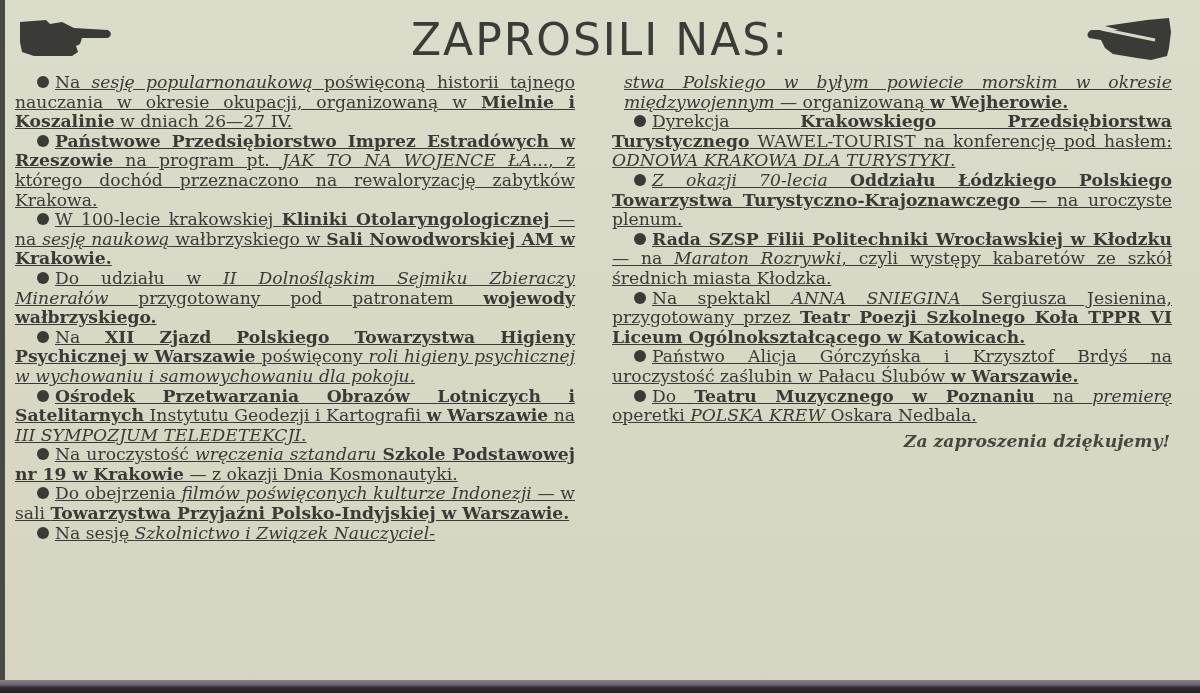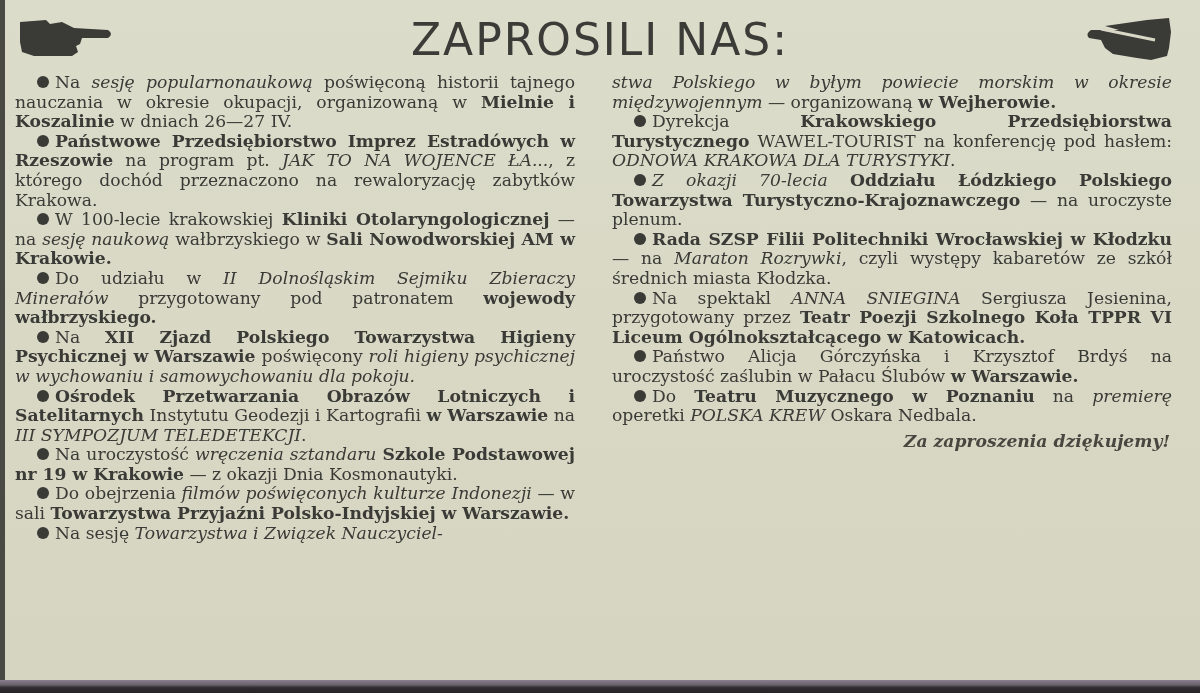--- a/index.html
+++ b/index.html
@@ -59,31 +59,32 @@
       line-height: 19.6px;
       text-align: justify;
       hyphens: manual;
     }
     .col-left { left: 15px; width: 560px; }
     .col-right { left: 612px; width: 560px; }
 
     .entry {
       margin: 0;
       text-indent: 22px;
+      text-decoration: underline;
     }
     .entry .bullet {
       display: inline-block;
       width: 12px; height: 12px;
       background: #3a3a36;
       border-radius: 50%;
       margin-right: 6px;
       vertical-align: 0px;
       text-indent: 0;
     }
-    .entry.cont { text-indent: 0; }
+    .entry.cont { text-indent: 0; margin-left: 12px; }
     .b { font-weight: bold; }
     .i { font-style: italic; }
     .closing {
       margin-top: 6px;
       text-align: right;
       font-style: italic;
       font-weight: bold;
       color: #47473f;
       padding-right: 2px;
     }
@@ -107,21 +108,21 @@
 
   <div class="col col-left" id="left-col">
       <p class="entry"><span class="bullet"></span><span class="">Na </span><span class="i">sesję popularnonaukową</span><span class=""> poświęconą historii tajnego nauczania w okresie okupacji, organizowaną w </span><span class="b">Mielnie i Koszalinie</span><span class=""> w dniach 26—27 IV.</span></p>
       <p class="entry"><span class="bullet"></span><span class="b">Państwowe Przedsiębiorstwo Imprez Estradówych w Rzeszowie</span><span class=""> na program pt. </span><span class="i">JAK TO NA WOJENCE ŁA...</span><span class="">, z którego dochód przeznaczono na rewaloryzację zabytków Krakowa.</span></p>
       <p class="entry"><span class="bullet"></span><span class="">W 100-lecie krakowskiej </span><span class="b">Kliniki Otolaryngologicznej</span><span class=""> — na </span><span class="i">sesję naukową</span><span class=""> wałbrzyskiego w </span><span class="b">Sali Nowodworskiej AM w Krakowie.</span></p>
       <p class="entry"><span class="bullet"></span><span class="">Do udziału w </span><span class="i">II Dolnośląskim Sejmiku Zbieraczy Minerałów</span><span class=""> przygotowany pod patronatem </span><span class="b">wojewody wałbrzyskiego.</span></p>
       <p class="entry"><span class="bullet"></span><span class="">Na </span><span class="b">XII Zjazd Polskiego Towarzystwa Higieny Psychicznej w Warszawie</span><span class=""> poświęcony </span><span class="i">roli higieny psychicznej w wychowaniu i samowychowaniu dla pokoju.</span></p>
       <p class="entry"><span class="bullet"></span><span class="b">Ośrodek Przetwarzania Obrazów Lotniczych i Satelitarnych</span><span class=""> Instytutu Geodezji i Kartografii </span><span class="b">w Warszawie</span><span class=""> na </span><span class="i">III SYMPOZJUM TELEDETEKCJI</span><span class="">.</span></p>
       <p class="entry"><span class="bullet"></span><span class="">Na uroczystość </span><span class="i">wręczenia sztandaru</span><span class=""> </span><span class="b">Szkole Podstawowej nr 19 w Krakowie</span><span class=""> — z okazji Dnia Kosmonautyki.</span></p>
       <p class="entry"><span class="bullet"></span><span class="">Do obejrzenia </span><span class="i">filmów poświęconych kulturze Indonezji</span><span class=""> — w sali </span><span class="b">Towarzystwa Przyjaźni Polsko-Indyjskiej w Warszawie.</span></p>
-      <p class="entry"><span class="bullet"></span><span class="">Na sesję </span><span class="i">Towarzystwa i Związek Nauczyciel-</span></p>
+      <p class="entry"><span class="bullet"></span><span class="">Na sesję </span><span class="i">Szkolnictwo i Związek Nauczyciel-</span></p>
     </div>
   <div class="col col-right" id="right-col">
       <p class="entry cont"><span class="i">stwa Polskiego w byłym powiecie morskim w okresie międzywojennym</span><span class=""> — organizowaną </span><span class="b">w Wejherowie.</span></p>
       <p class="entry"><span class="bullet"></span><span class="">Dyrekcja </span><span class="b">Krakowskiego Przedsiębiorstwa Turystycznego</span><span class=""> WAWEL-TOURIST na konferencję pod hasłem: </span><span class="i">ODNOWA KRAKOWA DLA TURYSTYKI</span><span class="">.</span></p>
       <p class="entry"><span class="bullet"></span><span class="i">Z okazji 70-lecia</span><span class=""> </span><span class="b">Oddziału Łódzkiego Polskiego Towarzystwa Turystyczno-Krajoznawczego</span><span class=""> — na uroczyste plenum.</span></p>
       <p class="entry"><span class="bullet"></span><span class="b">Rada SZSP Filii Politechniki Wrocławskiej w Kłodzku</span><span class=""> — na </span><span class="i">Maraton Rozrywki</span><span class="">, czyli występy kabaretów ze szkół średnich miasta Kłodzka.</span></p>
       <p class="entry"><span class="bullet"></span><span class="">Na spektakl </span><span class="i">ANNA SNIEGINA</span><span class=""> Sergiusza Jesienina, przygotowany przez </span><span class="b">Teatr Poezji Szkolnego Koła TPPR VI Liceum Ogólnokształcącego w Katowicach.</span></p>
       <p class="entry"><span class="bullet"></span><span class="">Państwo Alicja Górczyńska i Krzysztof Brdyś na uroczystość zaślubin w Pałacu Ślubów </span><span class="b">w Warszawie.</span></p>
       <p class="entry"><span class="bullet"></span><span class="">Do </span><span class="b">Teatru Muzycznego w Poznaniu</span><span class=""> na </span><span class="i">premierę</span><span class=""> operetki </span><span class="i">POLSKA KREW</span><span class=""> Oskara Nedbala.</span></p>
       <p class="closing">Za zaproszenia dziękujemy!</p>

